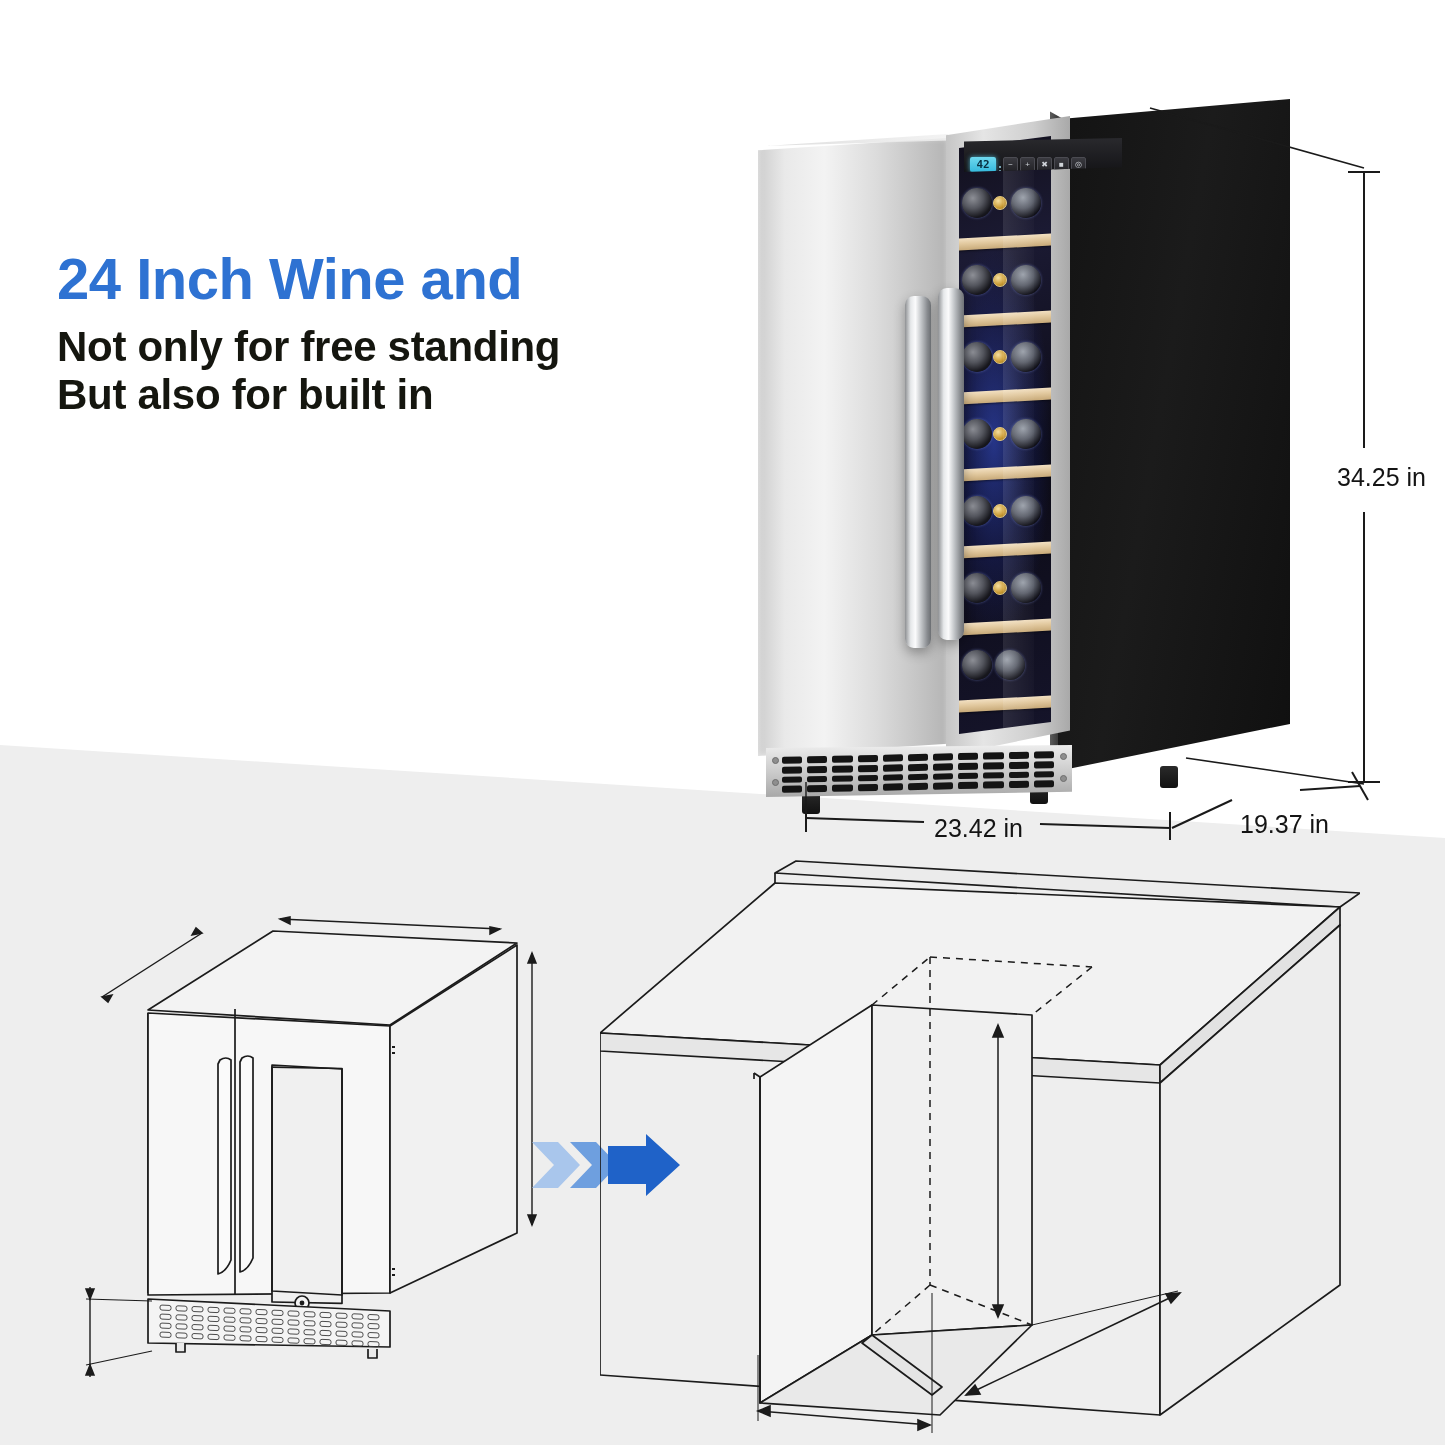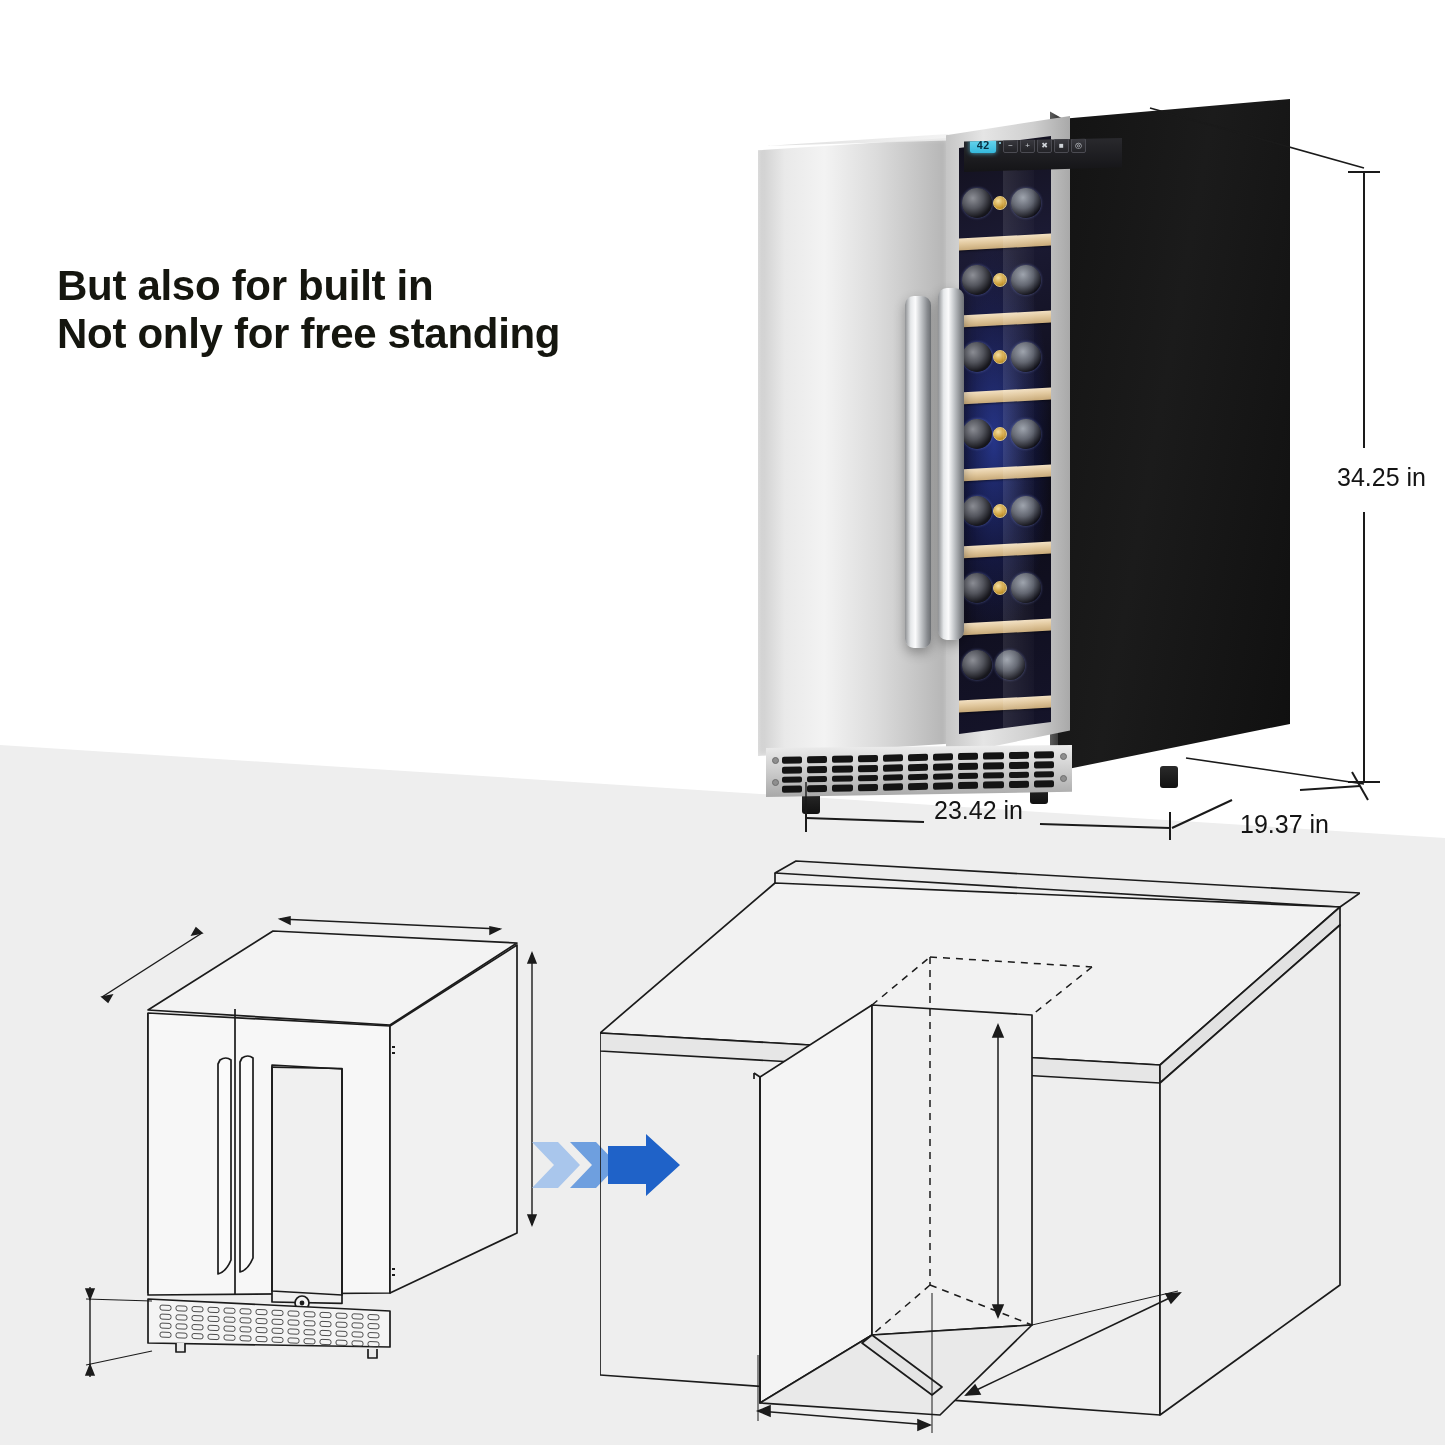--- a/index.html
+++ b/index.html
@@ -76,21 +76,21 @@
   .glass-sheen{
     position:absolute;left:48%;top:0;width:34%;height:100%;
     background:linear-gradient(90deg,rgba(255,255,255,.10),rgba(255,255,255,.02));
   }
 
   
   .panel{
     position:absolute;left:224px;top:48px;width:152px;height:34px;
     background:linear-gradient(180deg,#29292d,#141417);
     clip-path:polygon(0% 10%, 100% 0%, 100% 86%, 0% 100%);
-    display:flex;align-items:flex-start;padding-left:6px;gap:2px;
+    display:flex;align-items:flex-end;padding-left:6px;gap:2px;
   }
   .lcd{
     width:26px;height:15px;border-radius:2px;
     background:linear-gradient(180deg,#6fd9ef,#35b9dd);
     display:flex;align-items:center;justify-content:center;
     color:#083042;font-size:11px;font-weight:700;line-height:1;
     font-family:"DejaVu Sans Mono", monospace;
     box-shadow:0 0 5px rgba(90,210,240,.8);
   }
   .lcd-dots{display:flex;flex-direction:column;gap:2px;margin-left:1px;}
@@ -165,23 +165,24 @@
 <body>
 
 <div id="stage">
 
   <div class="bg-white"></div>
   <svg class="bg-gray-band" width="1445" height="1445" viewBox="0 0 1445 1445">
     <polygon points="0,745 1445,838 1445,1445 0,1445" fill="#eeeeee"></polygon>
   </svg>
 
   <div class="headline">
+    <div class="h-line">24 Inch Wine and</div>
     <div class="sub">
+      <div class="s-line">Not only for free standing</div>
       <div class="s-line">But also for built in</div>
-      <div class="s-line">Not only for free standing</div>
     </div>
   </div>
 
   <div class="product">
 
     <div class="cab-black-edge"></div>
     <div class="cab-black"></div>
 
     <div class="door-left"></div>
     <div class="door-left-top"></div>
@@ -341,21 +342,21 @@
     <line x1="1170" y1="812" x2="1170" y2="840" stroke="#1a1a1a" stroke-width="2"></line>
 
     <line x1="806" y1="782" x2="806" y2="812" stroke="#1a1a1a" stroke-width="1.4"></line>
 
     <line x1="1172" y1="828" x2="1232" y2="800" stroke="#1a1a1a" stroke-width="2"></line>
     <line x1="1300" y1="790" x2="1360" y2="786" stroke="#1a1a1a" stroke-width="2"></line>
     <line x1="1352" y1="772" x2="1368" y2="800" stroke="#1a1a1a" stroke-width="2"></line>
   </svg>
 
   <div class="dimtxt" style="left:1337px;top:463px;">34.25 in</div>
-  <div class="dimtxt" style="left:934px;top:796px;">23.42 in</div>
+  <div class="dimtxt" style="left:934px;top:814px;">23.42 in</div>
   <div class="dimtxt" style="left:1240px;top:810px;">19.37 in</div>
 
   <div class="diagram">
 
     <svg style="position:absolute;left:80px;top:150px;" width="470" height="500" viewBox="0 0 470 500">
       <g fill="none" stroke="#1b1b1b" stroke-width="1.7" stroke-linejoin="round">
 
         <polygon points="68,115 193,36 437,48 310,130" fill="#f3f3f3"></polygon>
 
         <polygon points="68,115 310,130 310,400 68,400" fill="#f6f6f6" opacity="0"></polygon>

